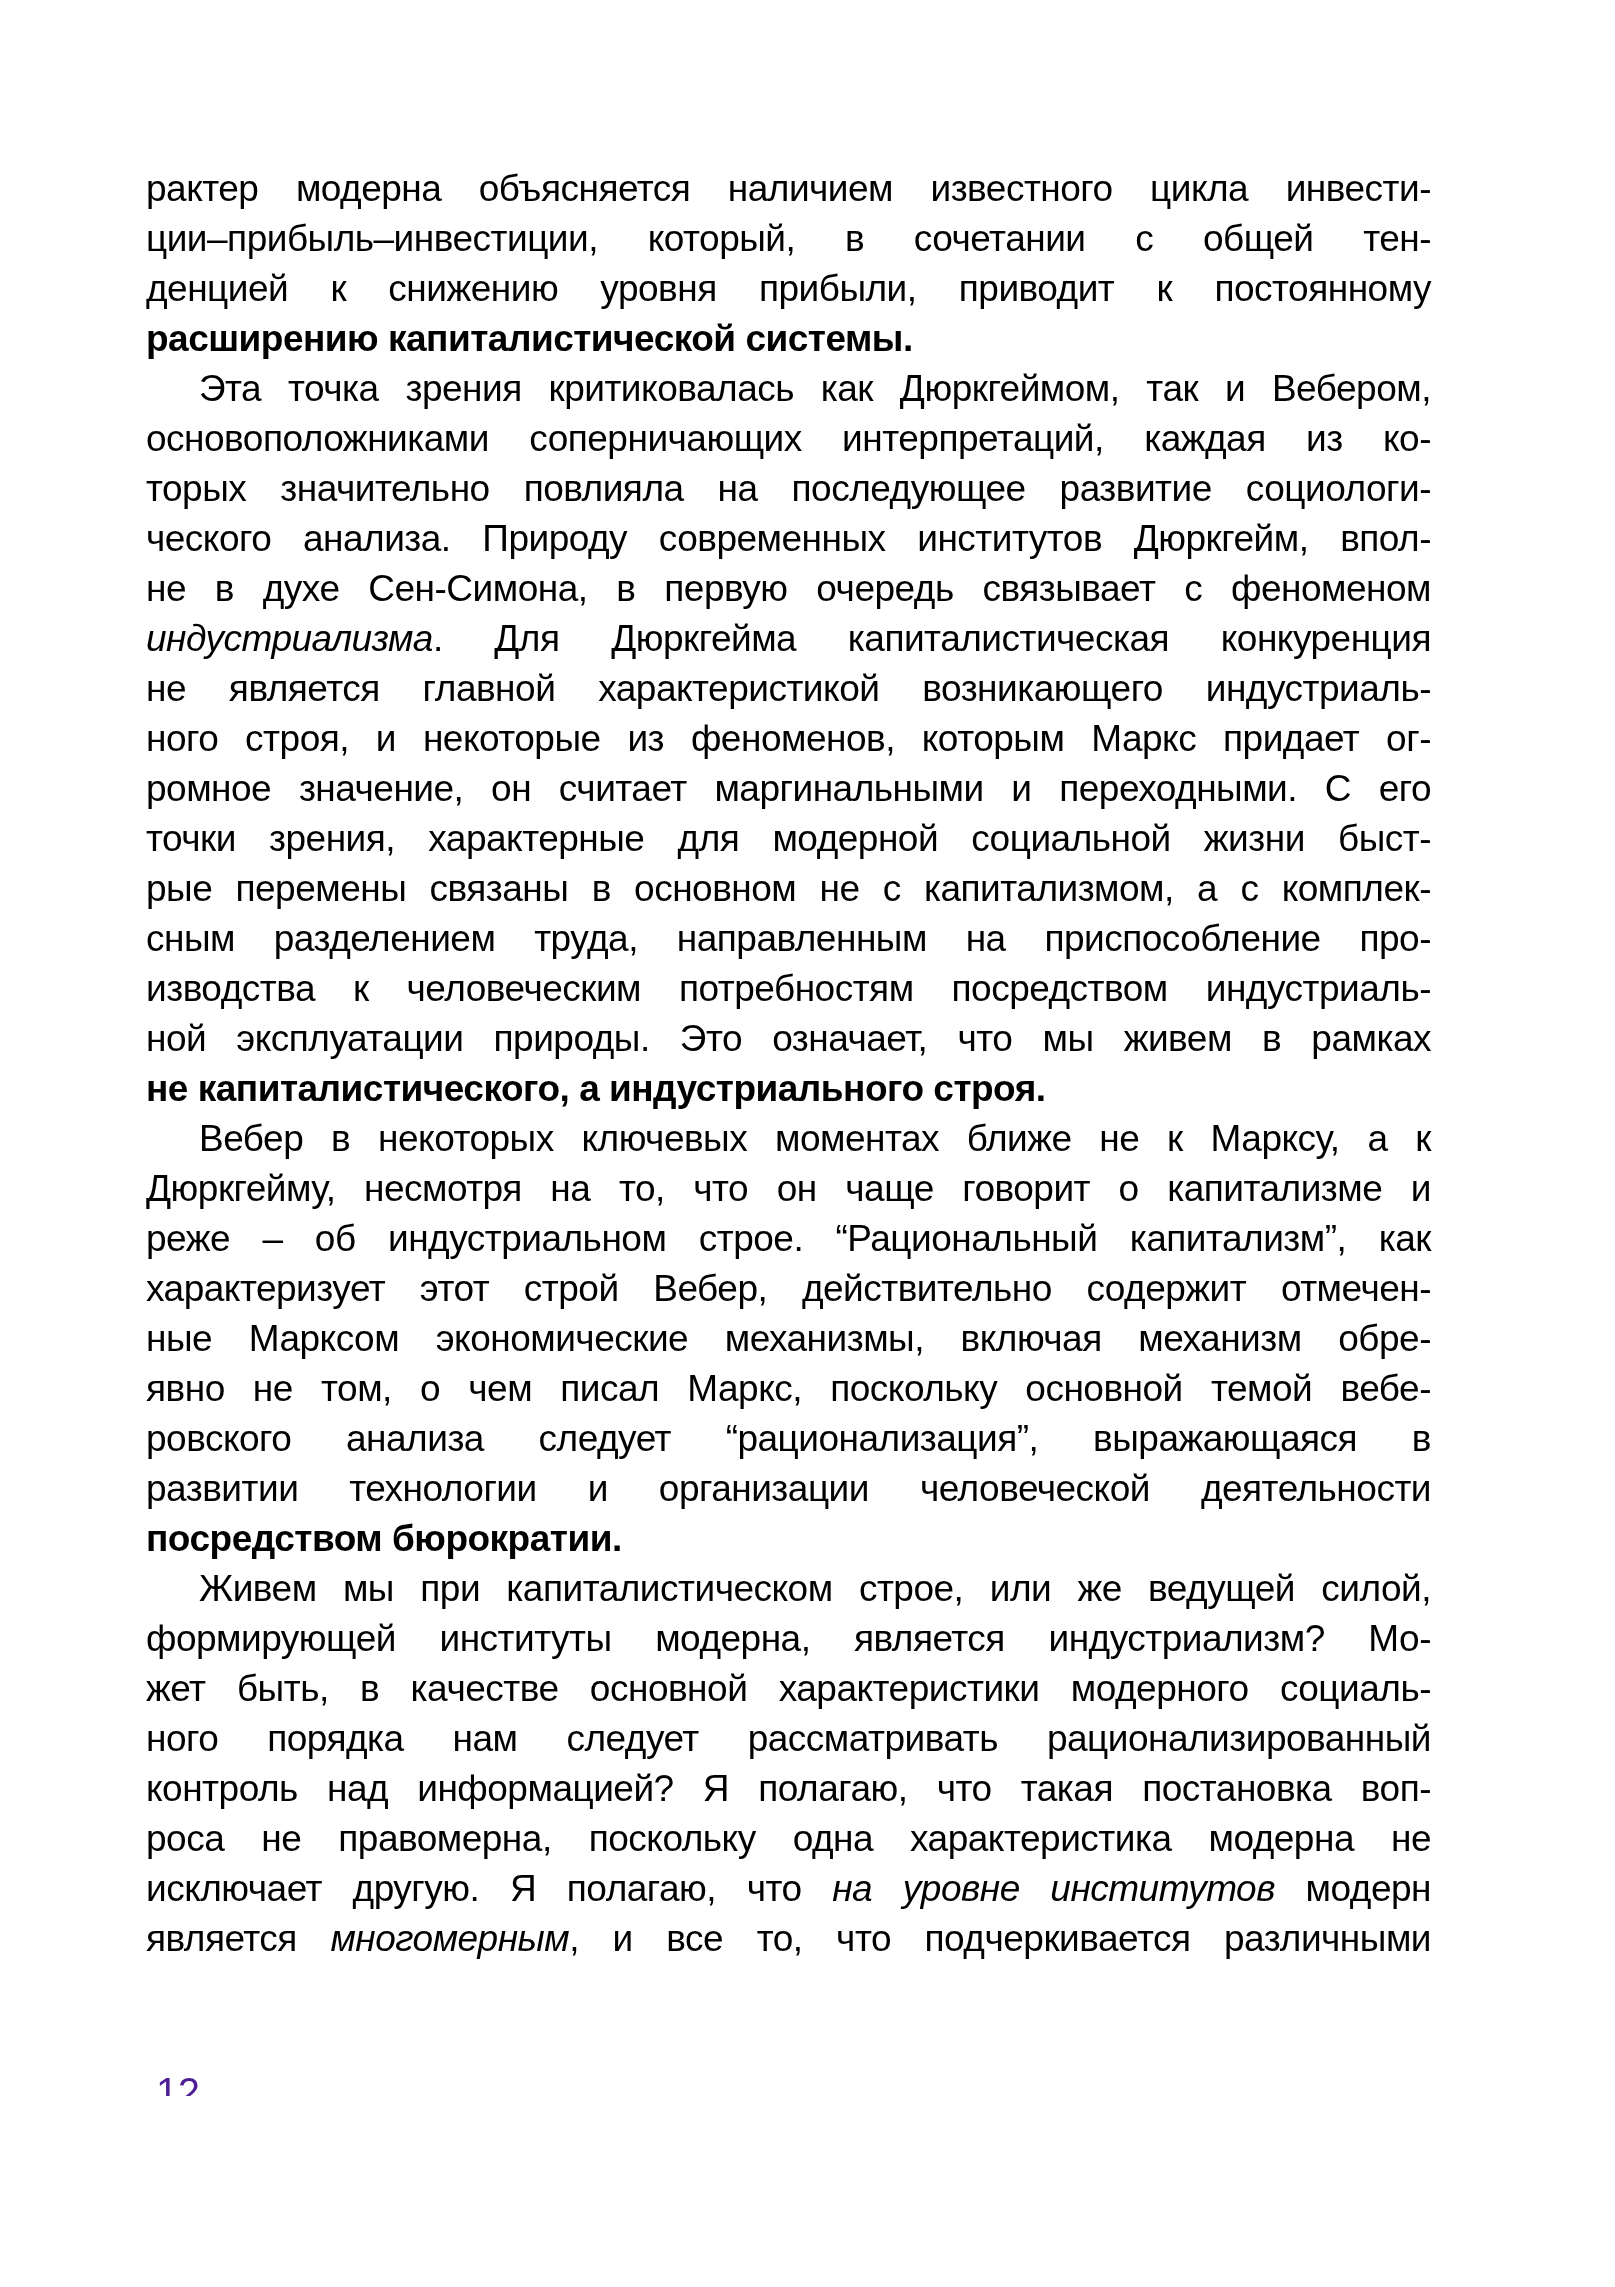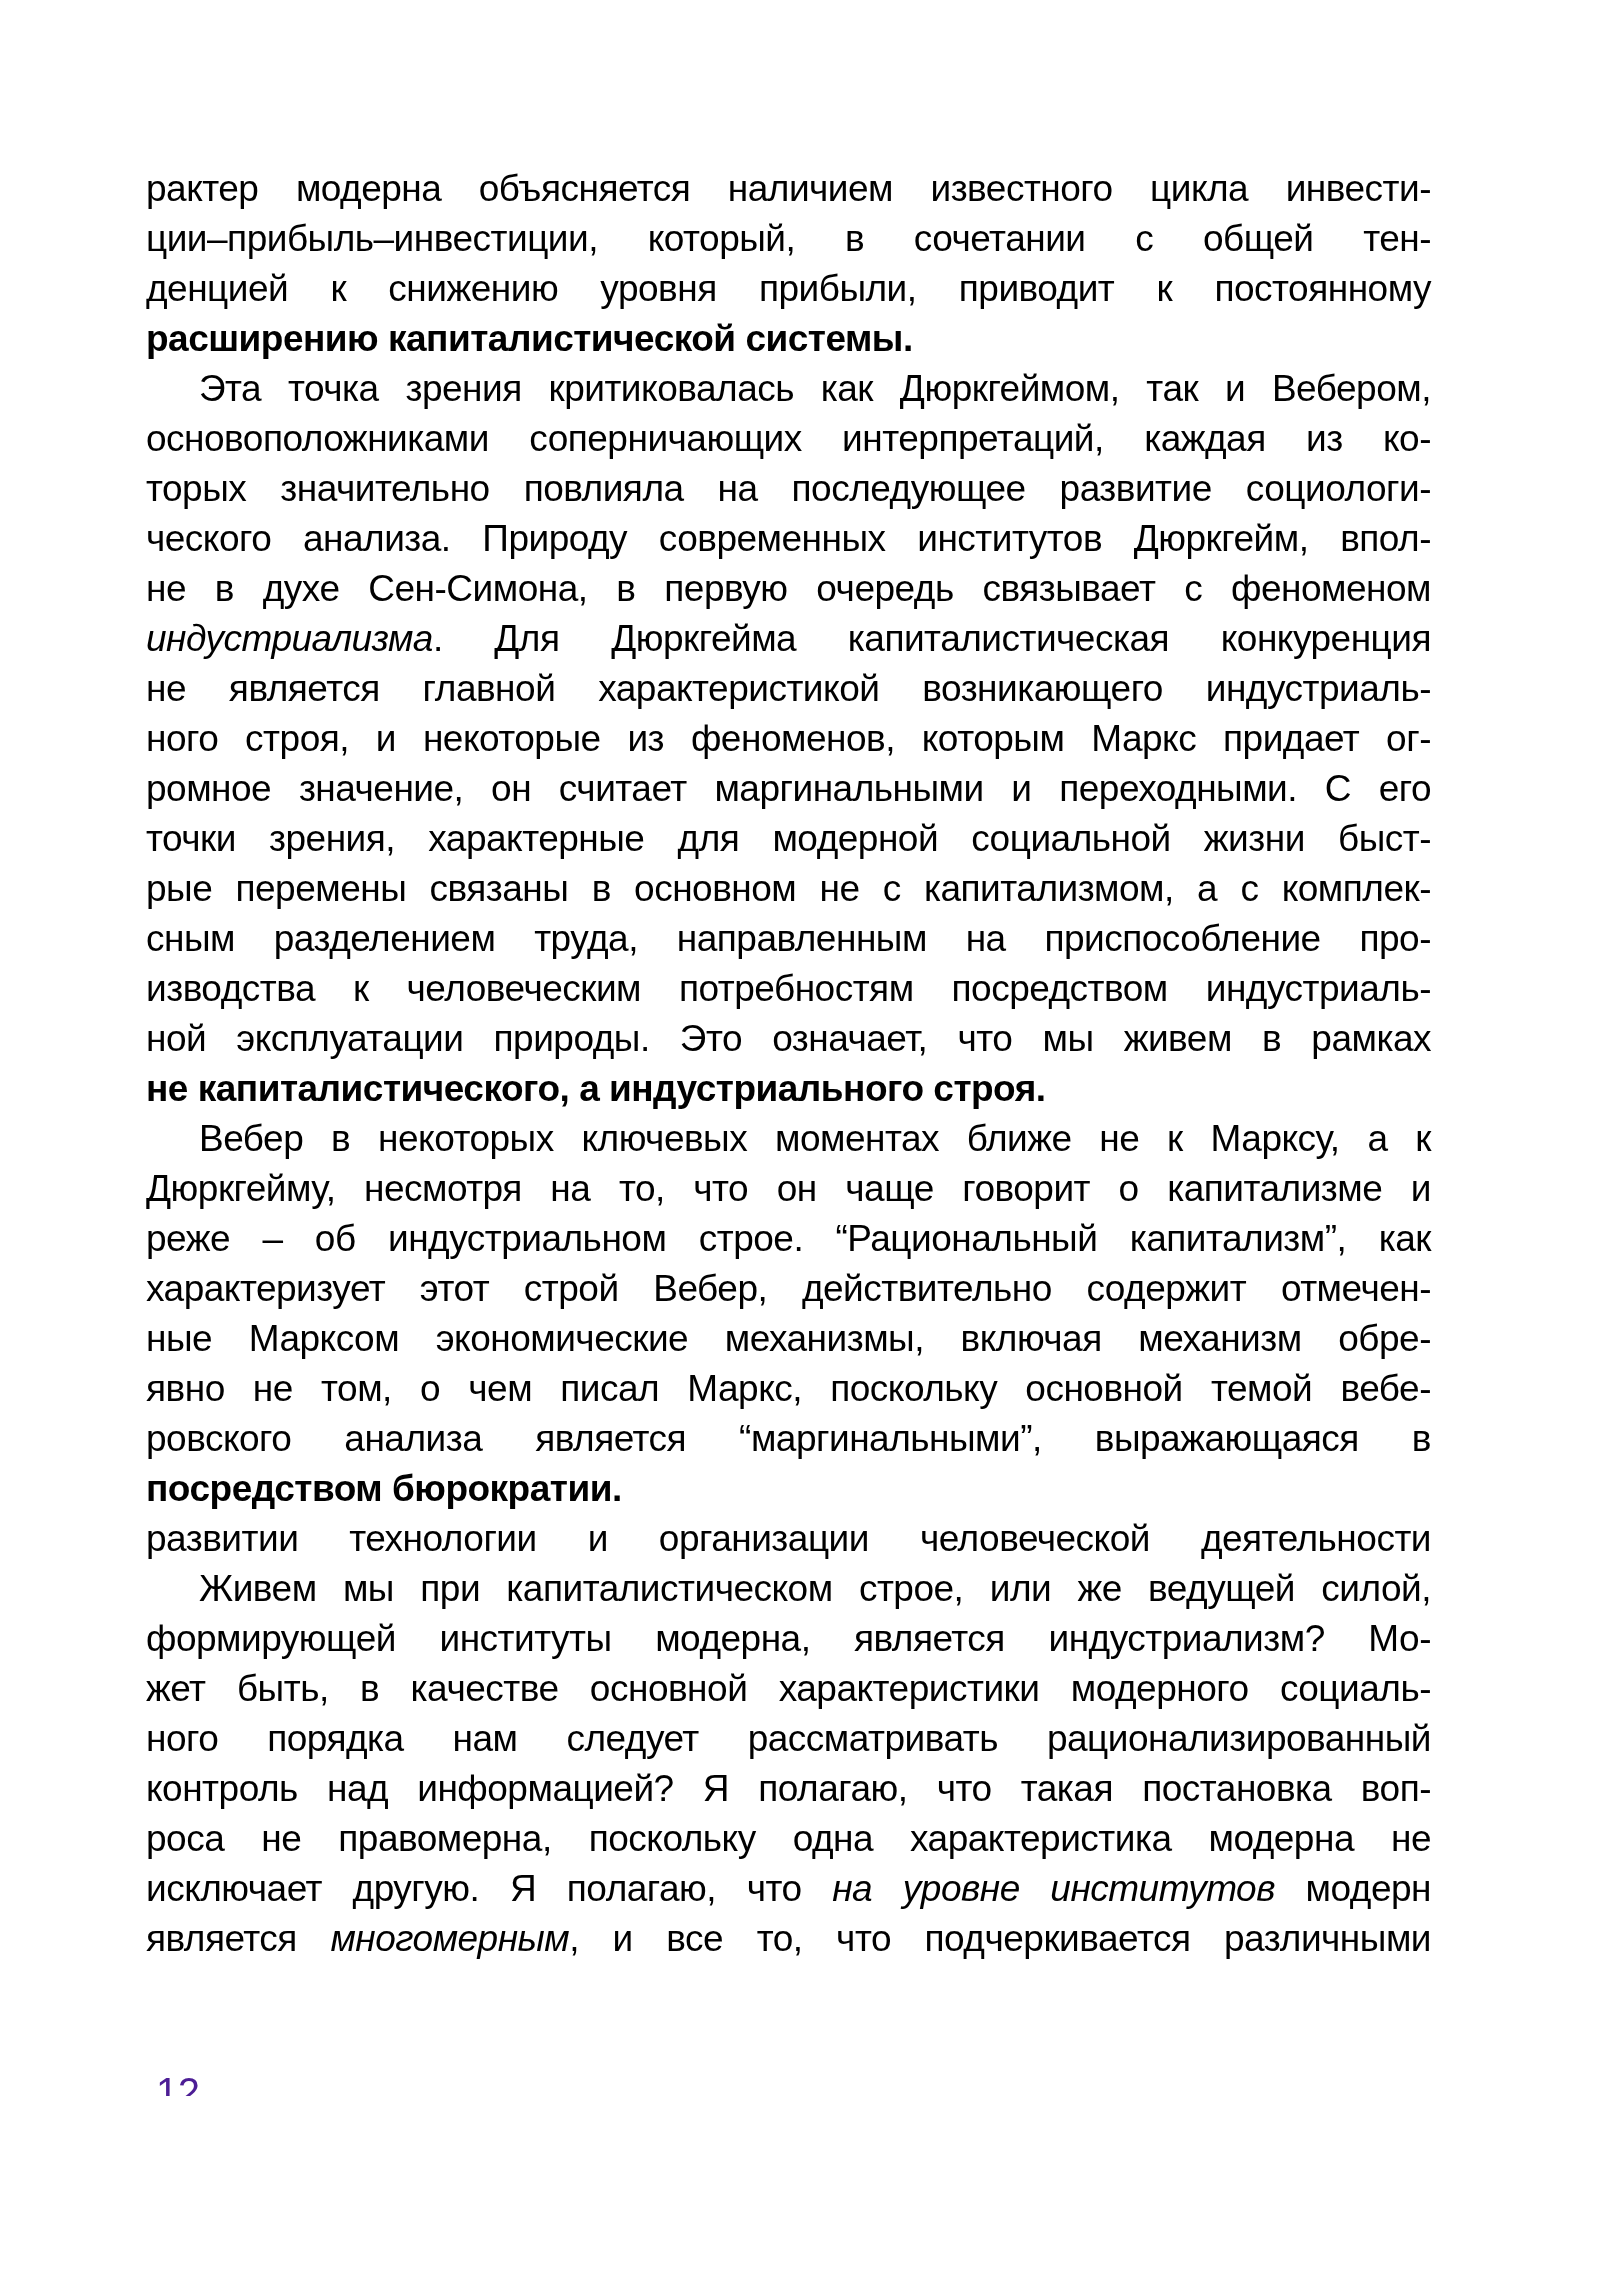--- a/index.html
+++ b/index.html
@@ -77,23 +77,23 @@
         <div class="line"><span>ной эксплуатации природы. Это означает, что мы живем в рамках</span></div>
         <div class="line last"><span>не капиталистического, а индустриального строя.</span></div>
       </div>
       <div class="para">
         <div class="line first"><span>Вебер в некоторых ключевых моментах ближе не к Марксу, а к</span></div>
         <div class="line"><span>Дюркгейму, несмотря на то, что он чаще говорит о капитализме и</span></div>
         <div class="line"><span>реже – об индустриальном строе. “Рациональный капитализм”, как</span></div>
         <div class="line"><span>характеризует этот строй Вебер, действительно содержит отмечен-</span></div>
         <div class="line"><span>ные Марксом экономические механизмы, включая механизм обре-</span></div>
         <div class="line"><span>явно не том, о чем писал Маркс, поскольку основной темой вебе-</span></div>
-        <div class="line"><span>ровского анализа является “маргинальными”, выражающаяся в</span></div>
+        <div class="line"><span>ровского анализа следует “рационализация”, выражающаяся в</span></div>
+        <div class="line"><span>развитии технологии и организации человеческой деятельности</span></div>
         <div class="line last"><span>посредством бюрократии.</span></div>
-        <div class="line"><span>развитии технологии и организации человеческой деятельности</span></div>
       </div>
       <div class="para">
         <div class="line first"><span>Живем мы при капиталистическом строе, или же ведущей силой,</span></div>
         <div class="line"><span>формирующей институты модерна, является индустриализм? Мо-</span></div>
         <div class="line"><span>жет быть, в качестве основной характеристики модерного социаль-</span></div>
         <div class="line"><span>ного порядка нам следует рассматривать рационализированный</span></div>
         <div class="line"><span>контроль над информацией? Я полагаю, что такая постановка воп-</span></div>
         <div class="line"><span>роса не правомерна, поскольку одна характеристика модерна не</span></div>
         <div class="line"><span>исключает другую. Я полагаю, что </span><span class="em">на уровне институтов</span><span> модерн</span></div>
         <div class="line"><span>является </span><span class="em">многомерным</span><span>, и все то, что подчеркивается различными</span></div>

